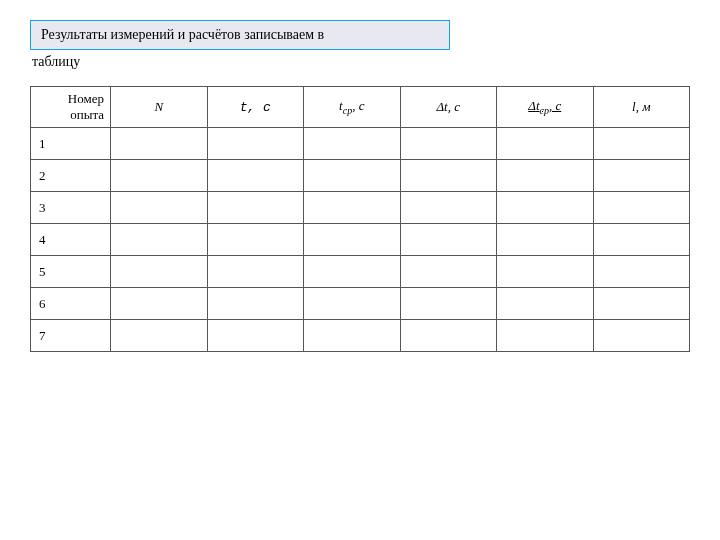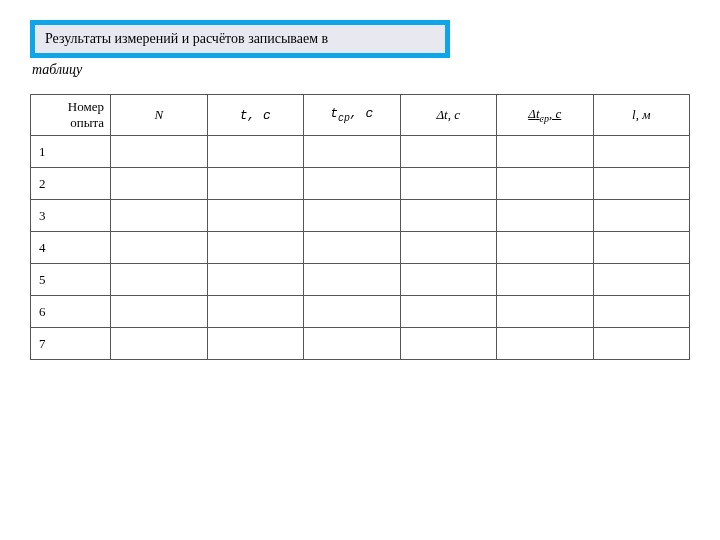--- a/index.html
+++ b/index.html
@@ -20,33 +20,32 @@
 
     .page {
       width: 720px;
       height: 540px;
       padding: 20px 30px;
       background: #ffffff;
     }
 
     .intro-text {
       background: #e8e8f0;
-      border: 5px solid #0ea5e9;
+      border: 1px solid #0ea5e9;
       padding: 6px 10px;
       margin-bottom: 4px;
       font-size: 14px;
       display: inline-block;
       width: 420px;
     }
 
     .intro-second-line {
       font-size: 14px;
       margin-bottom: 16px;
       margin-left: 2px;
-      font-style: italic;
     }
 
     .data-table {
       border-collapse: collapse;
       width: 660px;
       margin-top: 8px;
     }
 
     .data-table th,
     .data-table td {
@@ -75,21 +74,21 @@
       text-align: right;
       padding-left: 6px;
       width: 80px;
       font-style: normal;
       font-weight: normal;
       font-size: 13px;
     }
 
     .col-N { min-width: 80px; }
     .col-t { min-width: 80px; font-family: Liberation Mono, monospace; }
-    .col-tcp { min-width: 80px; font-family: Liberation Mono, monospace; }
+    .col-tcp { min-width: 80px; }
     .col-dt { min-width: 80px; }
     .col-dtcp { min-width: 80px; text-decoration: underline; }
     .col-l { min-width: 80px; border-radius: 13px; }
 
     sup, sub {
       font-size: 10px;
     }
 
     .math-cell {
       font-style: italic;

